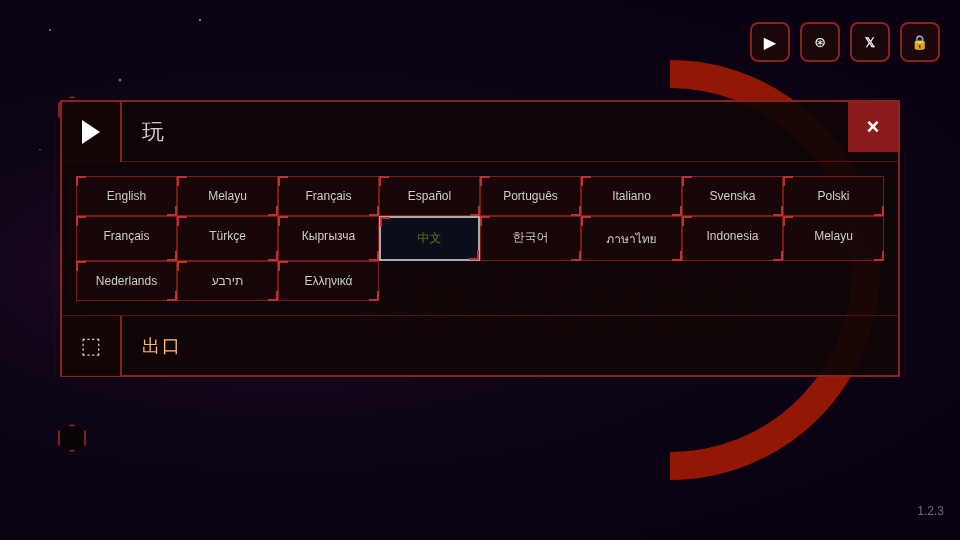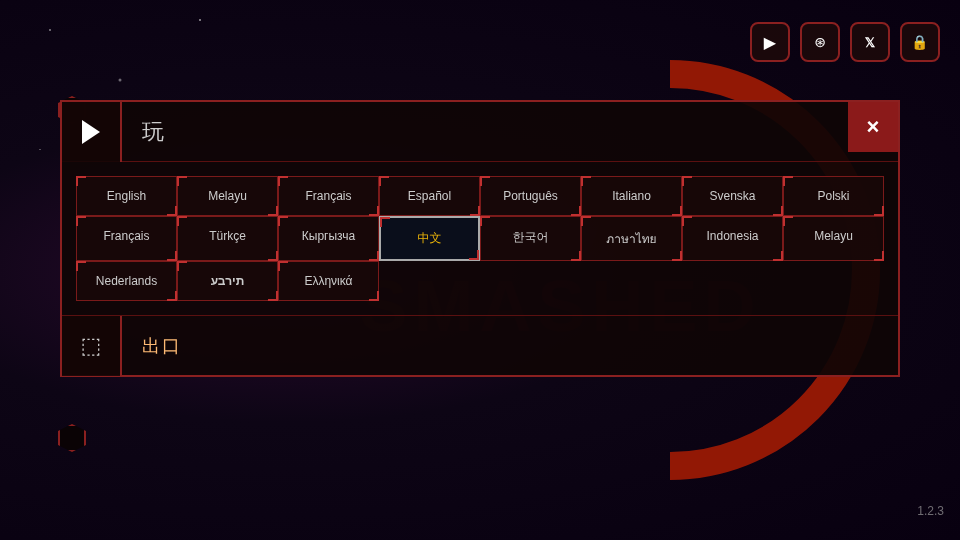--- a/index.html
+++ b/index.html
@@ -187,21 +187,21 @@
 
     .lang-btn::after {
       bottom: -1px;
       right: -1px;
       border-width: 0 2px 2px 0;
     }
 
     .lang-btn.active {
       background: rgba(10, 15, 30, 0.9);
       border: 2px solid #aaa;
-      color: #eab308;
+      color: #4d7c0f;
     }
 
     
     .lang-btn.empty {
       visibility: hidden;
     }
 
     
     .bottom-bar {
       display: flex;
@@ -332,21 +332,21 @@
     <div class="lang-btn">Français</div>
     <div class="lang-btn">Türkçe</div>
     <div class="lang-btn">Кыргызча</div>
     <div class="lang-btn active">中文</div>
     <div class="lang-btn">한국어</div>
     <div class="lang-btn">ภาษาไทย</div>
 
     <div class="lang-btn">Indonesia</div>
     <div class="lang-btn">Melayu</div>
     <div class="lang-btn">Nederlands</div>
-    <div class="lang-btn" style="direction:rtl;font-weight:bold;">תירבע</div>
+    <div class="lang-btn" style="direction:rtl;">תירבע</div>
     <div class="lang-btn">Ελληνικά</div>
     <div class="lang-btn empty"></div>
     <div class="lang-btn empty"></div>
   </div>
 
   <div class="bottom-bar">
     <div class="exit-icon-box">
       <span class="exit-icon">⬚</span>
     </div>
     <span class="exit-label">出口</span>

